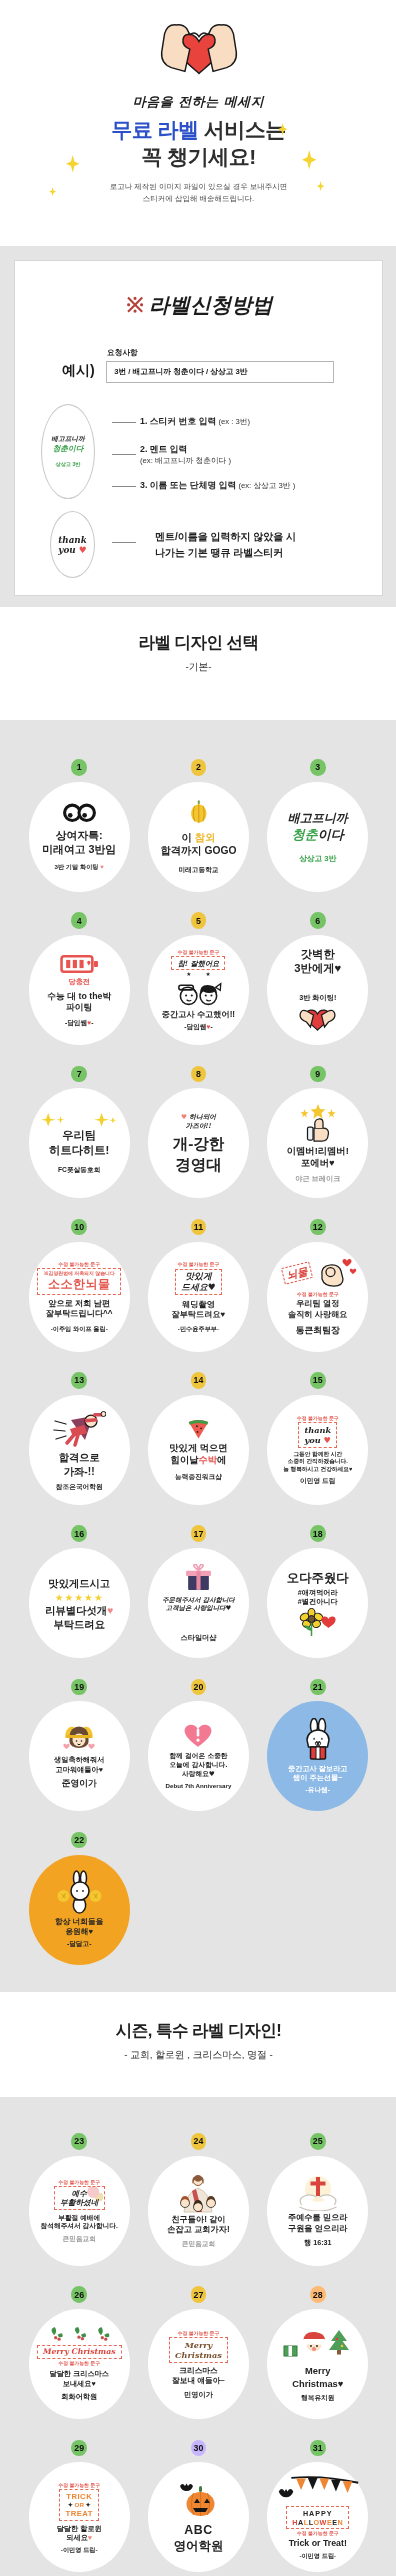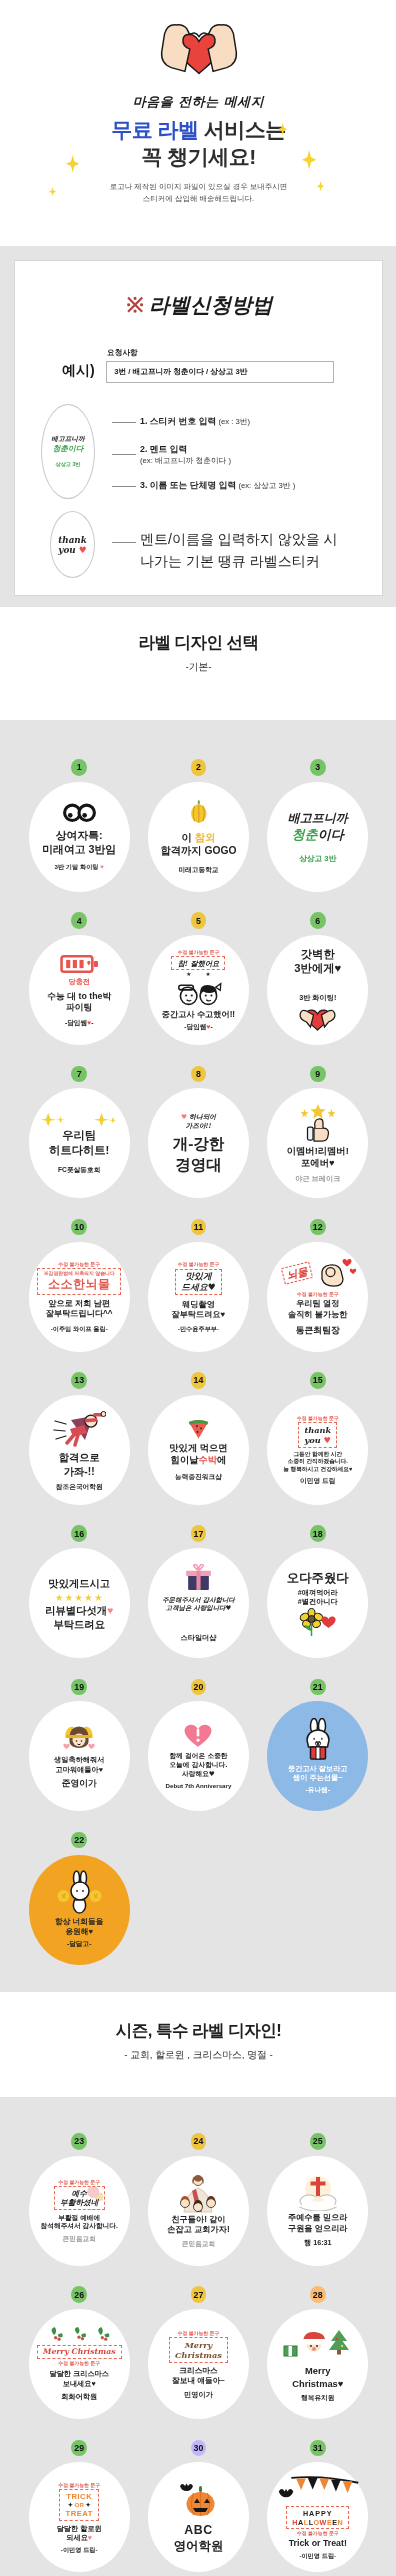--- a/index.html
+++ b/index.html
@@ -28,21 +28,21 @@
              font-family:"Liberation Sans",sans-serif;font-weight:bold;}
   .sample-oval{position:absolute;border:1px solid #c9c9c9;border-radius:50%;background:#fff;
                display:flex;flex-direction:column;align-items:center;justify-content:center;text-align:center;box-sizing:border-box;}
   .oval1{left:26px;top:143px;width:54px;height:95px;}
   .oval2{left:35px;top:250px;width:45px;height:67px;}
   .scr{font-family:"DejaVu Serif",serif;font-style:italic;font-weight:bold;}
   .conn{position:absolute;height:1px;background:#8a8a8a;width:24px;left:97px;}
   .step{position:absolute;left:125px;color:#1f1f1f;}
   .step b{font-size:8.8px;font-weight:800;}
   .step span{font-size:7.7px;font-weight:normal;color:#333;}
-  .note{position:absolute;left:125px;font-size:14px;font-weight:400;color:#1f1f1f;line-height:1.55;}
+  .note{position:absolute;left:140px;font-size:10px;font-weight:700;color:#1f1f1f;line-height:1.55;}
   
   .gap1{top:607px;height:113px;background:#fff;text-align:center;}
   .gap2{top:1992px;height:105px;background:#fff;text-align:center;}
   .sec-title{font-size:16.5px;font-weight:800;color:#1f1f1f;letter-spacing:-0.5px;}
   .gap1 .sec-title{margin-top:25px;} .gap2 .sec-title{margin-top:28px;}
   .sec-sub{font-size:9.8px;color:#2b2b2b;margin-top:6.7px;}
   
   .gray2{top:720px;height:1272px;background:#e4e4e4;}
   .gray3{top:2097px;height:654px;background:#e4e4e4;}
   .grid{display:grid;grid-template-columns:repeat(3,1fr);padding:39px 19.6px 0;row-gap:20.6px;justify-items:center;}
@@ -294,21 +294,21 @@
                   <rect x="10" y="16" width="56" height="32" fill="none" stroke="#e2574e" stroke-width="2" stroke-dasharray="5 3"></rect>
                   <text x="38" y="40" font-size="21" font-weight="bold" font-style="italic" fill="#d9453c" text-anchor="middle" font-family="DejaVu Serif,serif">뇌물</text>
                 </g>
                 <path d="M88 36 Q86 18 104 16 Q122 14 126 28 L130 44 Q130 58 112 58 Q92 58 88 44Z" fill="#fbe3c9" stroke="#1a1a1a" stroke-width="2.5"></path>
                 <circle cx="105" cy="30" r="9" fill="none" stroke="#1a1a1a" stroke-width="2.5"></circle>
                 <path d="M138 8 C136 2 128 3 129 9 C130 14 136 17 138 19 C140 17 146 14 147 9 C148 3 140 2 138 8Z" fill="#e23b3b"></path>
                 <path d="M150 26 C148.5 22 143 22.7 143.7 27 C144.4 30.4 148.6 32.6 150 34 C151.4 32.6 155.6 30.4 156.3 27 C157 22.7 151.5 22 150 26Z" fill="#e23b3b"></path>
               </svg></div>
             <div class="no-edit-label">수정 불가능한 문구</div>
             <div class="line" style="font-size: 8.2px; font-weight: 800; margin-top: 1px;"><span>우리팀 열정</span></div>
-            <div class="line" style="font-size: 8.2px; font-weight: 800;"><span>솔직히 불가능한</span></div>
+            <div class="line" style="font-size: 8.2px; font-weight: 800;"><span>솔직히 사랑해요</span></div>
             <div class="line" style="font-size: 8.8px; font-weight: 900; margin-top: 4.1px;"><span>통큰최팀장</span></div>
           </div>
         </div>
         <div class="cell">
           <div class="badge" style="background: rgb(119, 196, 103);">13</div>
           <div class="oval">
             <div class="icon-wrap"><svg width="54" height="43" viewBox="0 0 104 86">
                 <path d="M4 28 L26 34 M2 46 L24 48 M6 64 L26 58" stroke="#1a1a1a" stroke-width="2.5" stroke-linecap="round"></path>
                 <path d="M36 26 L80 18 L64 66 Z" fill="#8c3f5d"></path>
                 <path d="M34 44 L62 36 L68 52 L40 60 Z" fill="#d94b52"></path>

